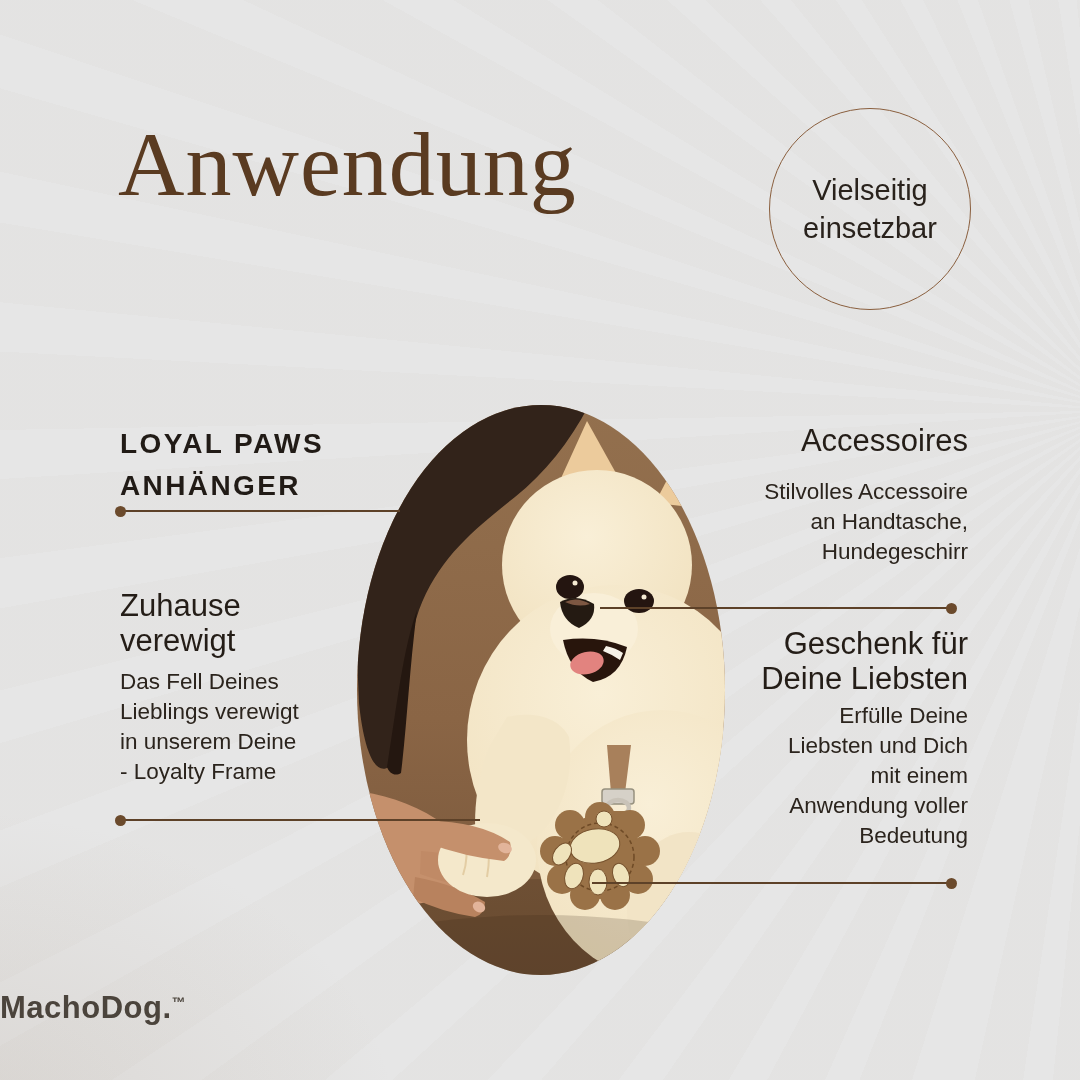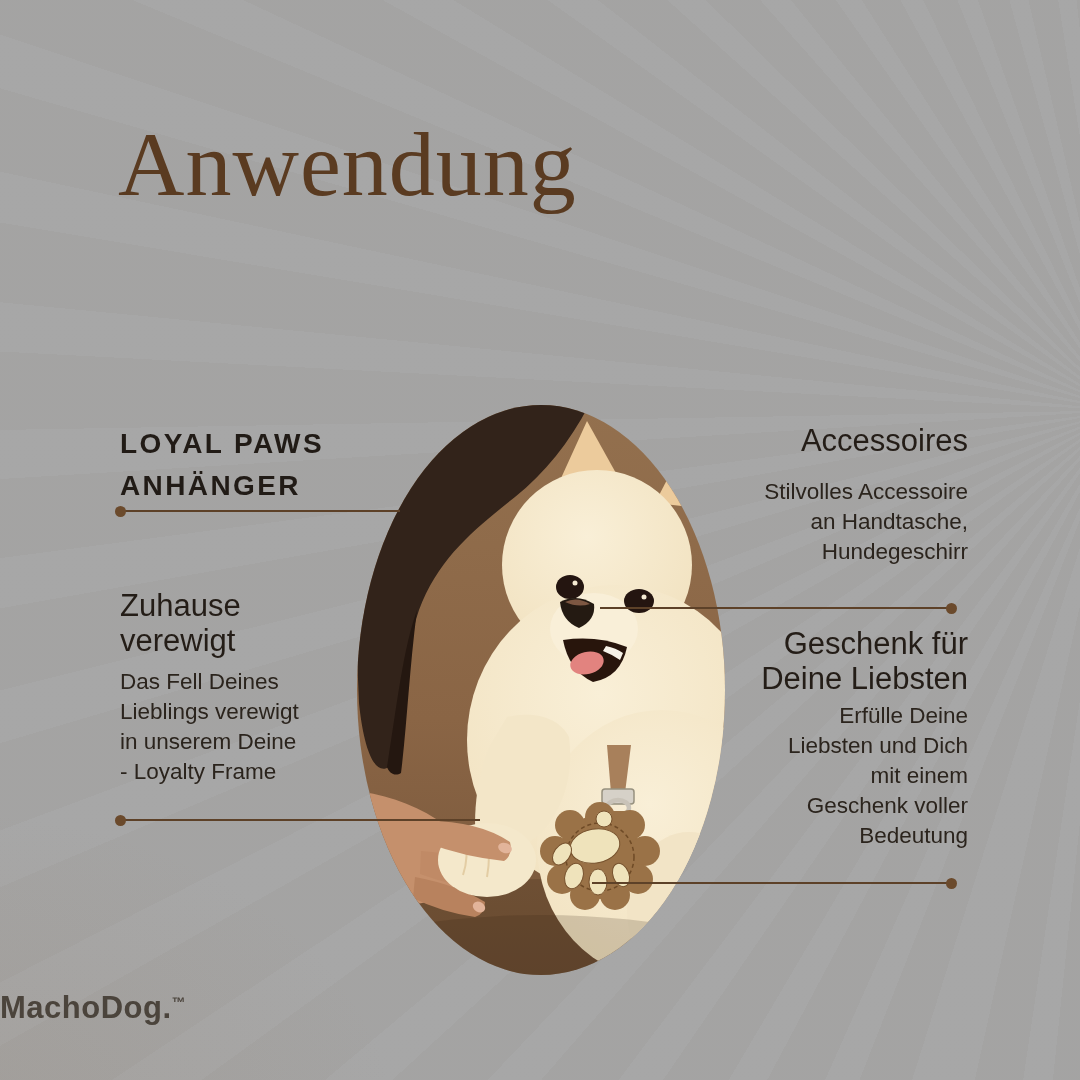--- a/index.html
+++ b/index.html
@@ -1,18 +1,18 @@
 <!DOCTYPE html>
 <html><head>
 <meta charset="utf-8">
 <style>
   html,body{margin:0;padding:0;}
   .canvas{
     position:relative;width:1080px;height:1080px;overflow:hidden;
-    background:#a3a3a3;
+    background:#e5e5e5;
     font-family:"Liberation Sans", sans-serif;
   }
   .rays{
     position:absolute;inset:0;z-index:0;pointer-events:none;opacity:.35;
     background:repeating-conic-gradient(from 195deg at 104% 38%,
       rgba(255,255,255,0.12) 0deg 2.5deg,
       rgba(190,175,155,0.10) 2.5deg 6.5deg);
   }
   .corner-shade{
     position:absolute;inset:0;z-index:0;pointer-events:none;
@@ -61,20 +61,24 @@
 </style>
 </head>
 <body>
 
 <div class="canvas">
   <div class="rays"></div>
   <div class="corner-shade"></div>
 
   <h1 class="page-title">Anwendung</h1>
 
+  <div class="badge">
+    <span>Vielseitig</span>
+    <span>einsetzbar</span>
+  </div>
 
   <div class="label-block">
     <div>LOYAL PAWS</div>
     <div>ANHÄNGER</div>
   </div>
 
   <div class="left-heading heading">
     <div>Zuhause</div>
     <div>verewigt</div>
   </div>
@@ -93,21 +97,21 @@
   </div>
 
   <div class="right-col gift-heading heading">
     <div>Geschenk für</div>
     <div>Deine Liebsten</div>
   </div>
   <div class="right-col gift-body body-text">
     <div>Erfülle Deine</div>
     <div>Liebsten und Dich</div>
     <div>mit einem</div>
-    <div>Geschenk voller</div>
+    <div>Anwendung voller</div>
     <div>Bedeutung</div>
   </div>
 
   <div class="callout callout-1">
       <span class="dot dot-left"></span>
     </div>
   <div class="callout callout-2">
       <span class="dot dot-right"></span>
     </div>
   <div class="callout callout-3">

